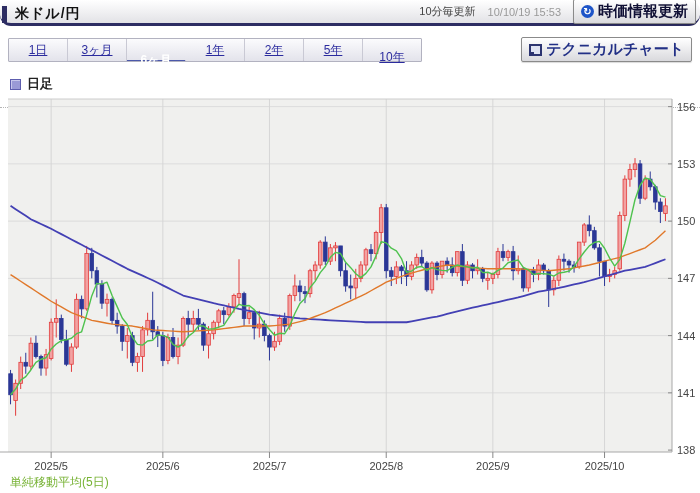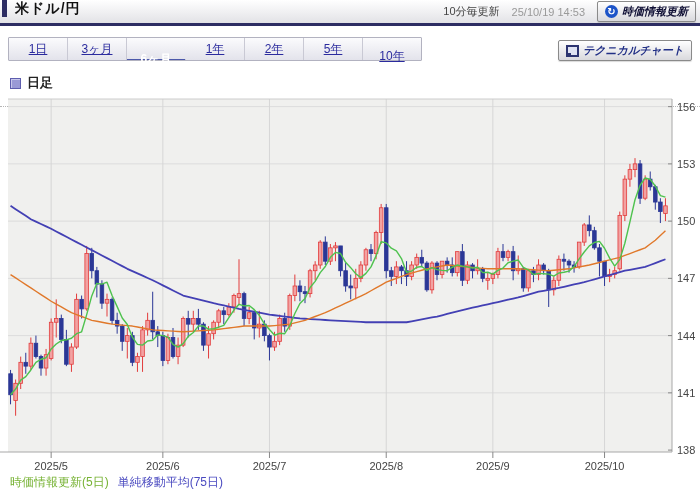--- a/index.html
+++ b/index.html
@@ -1,30 +1,30 @@
 <!DOCTYPE html>
 <html><head>
 <meta charset="utf-8">
 <style>
   html,body{margin:0;padding:0;background:#fff;}
   body{width:700px;height:493px;overflow:hidden;position:relative;
        font-family:"Liberation Sans","DejaVu Sans",sans-serif;-webkit-font-smoothing:antialiased;}
 
   
   .hdr{height:23px;background:linear-gradient(#ffffff,#e2e2e6);border-bottom:3px solid #2d2d63;
-       display:flex;align-items:flex-start;position:relative;}
+       display:flex;align-items:flex-end;position:relative;border-radius:11px;}
   .hdr-accent{width:5px;height:17px;background:#2d2d63;margin:0 8px 0 2px;}
   .hdr-title{font-size:14px;font-weight:bold;color:#111;letter-spacing:1px;}
   .hdr-right{position:absolute;right:4px;top:0;height:23px;display:flex;align-items:center;gap:12px;}
   .upd-note{font-size:11px;color:#444;}
   .stamp{font-size:11px;color:#999;}
   .btn{display:inline-flex;align-items:center;gap:4px;border:1px solid #8a8a8a;border-radius:2px;
        background:linear-gradient(#ffffff,#d9d9dd);padding:2px 7px;cursor:pointer;
        box-shadow:0 1px 1px rgba(0,0,0,.15);}
-  .btn-label{font-size:11px;font-weight:bold;color:#101035;font-style:italic;}
+  .btn-label{font-size:15px;font-weight:bold;color:#101035;}
   .refresh-ico{width:13px;height:13px;border-radius:50%;background:#1d54c8;color:#fff;font-size:10px;
        line-height:13px;text-align:center;font-weight:bold;}
 
   
   .tabrow{margin:11px 8px 0 8px;display:flex;align-items:flex-end;justify-content:space-between;}
   .tabs{display:inline-flex;border:1px solid #b2b2c0;background:linear-gradient(#fbfbfd,#e3e3eb);
         height:22px;border-radius:1px;}
   .tab{min-width:46px;padding:0 6px;display:flex;align-items:center;justify-content:center;
        font-size:12px;color:#2b2b9e;text-decoration:underline;cursor:pointer;
        border-right:1px solid #c9c9d4;}
@@ -48,21 +48,21 @@
   .legend{position:absolute;left:10px;top:474px;font-size:12px;display:flex;gap:9px;white-space:nowrap;}
 </style>
 </head>
 <body>
 
 <div class="hdr">
   <span class="hdr-accent"></span>
   <span class="hdr-title">米ドル/円</span>
   <span class="hdr-right">
     <span class="upd-note">10分毎更新</span>
-    <span class="stamp">25/10/19 14:53</span>
+    <span class="stamp">10/10/19 15:53</span>
     <span class="btn">
       <span class="refresh-ico">↻</span>
       <span class="btn-label">時価情報更新</span>
     </span>
   </span>
 </div>
 
 <div class="tabrow">
   <div class="tabs" id="tabs">
       <div class="tab">1日</div>
@@ -388,15 +388,14 @@
       <line x1="386.2307692307692" y1="355" x2="386.2307692307692" y2="361" stroke="#888888"></line>
       <text x="386.2307692307692" y="373" font-size="11" fill="#444444" text-anchor="middle" font-family="&quot;Liberation Sans&quot;,&quot;DejaVu Sans&quot;,sans-serif">2025/8</text>
       <line x1="492.8461538461538" y1="355" x2="492.8461538461538" y2="361" stroke="#888888"></line>
       <text x="492.8461538461538" y="373" font-size="11" fill="#444444" text-anchor="middle" font-family="&quot;Liberation Sans&quot;,&quot;DejaVu Sans&quot;,sans-serif">2025/9</text>
       <line x1="604.5384615384615" y1="355" x2="604.5384615384615" y2="361" stroke="#888888"></line>
       <text x="604.5384615384615" y="373" font-size="11" fill="#444444" text-anchor="middle" font-family="&quot;Liberation Sans&quot;,&quot;DejaVu Sans&quot;,sans-serif">2025/10</text>
     </svg>
 </div>
 
 <div class="legend" id="legend">
-    <span style="color: rgb(118, 178, 51);">時価情報更新(5日)</span>
-    <span style="color: rgb(74, 74, 192);">単純移動平均(75日)</span>
+    <span style="color: rgb(118, 178, 51);">単純移動平均(5日)</span>
   </div>
 
 </body></html>

